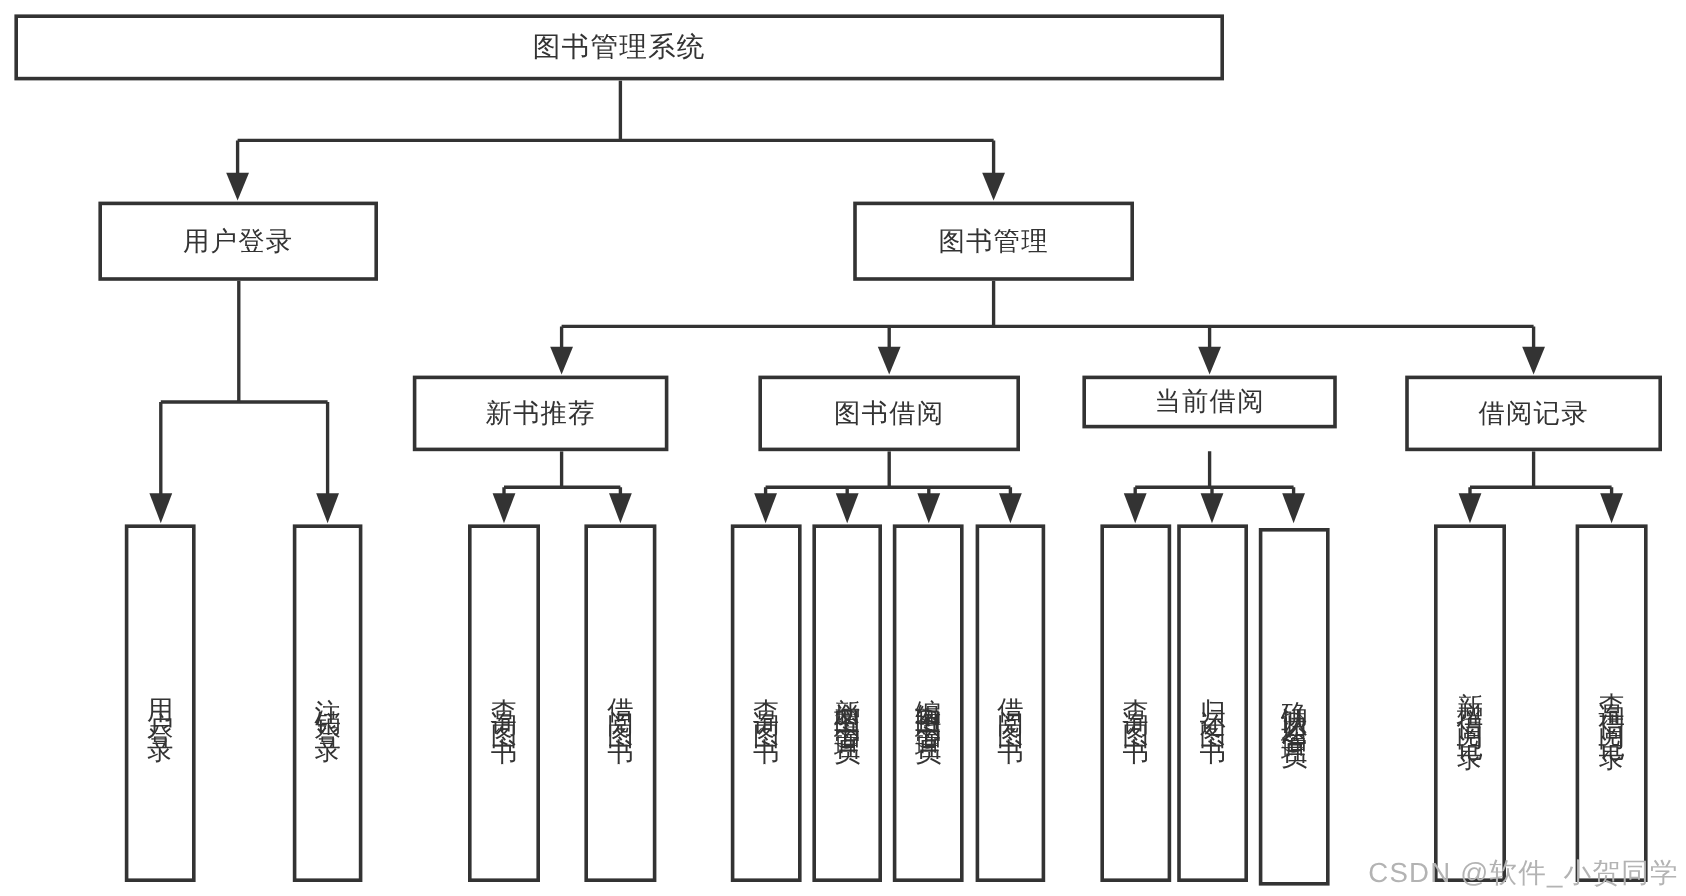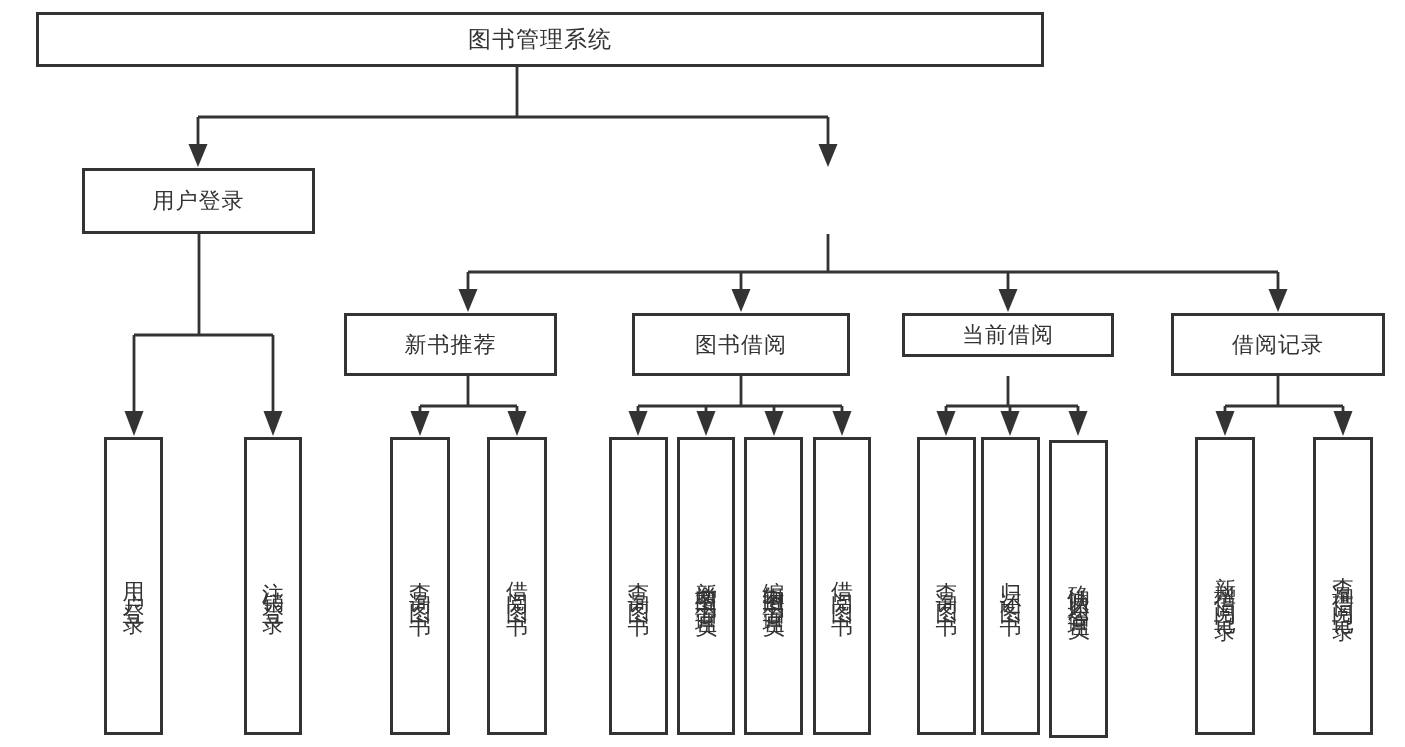--- a/index.html
+++ b/index.html
@@ -14,21 +14,21 @@
   .node{
     position:absolute;
     background:#ffffff;
     border:3px solid #333333;
     box-sizing:border-box;
     display:flex;align-items:center;justify-content:center;
     font-size:22px;
     letter-spacing:1px;
     white-space:nowrap;
   }
-  .root{font-size:23px;margin-left:24px;}
+  .root{font-size:23px;}
   .leaf{
     position:absolute;
     background:#ffffff;
     border:3px solid #333333;
     box-sizing:border-box;
     display:flex;align-items:center;justify-content:center;
     font-size:22px;
     writing-mode:vertical-rl;
     text-orientation:mixed;
   }
@@ -97,20 +97,21 @@
     <g>
       <path d="M1278 376 V406 M1225 406 H1343 M1225 406 V412 M1343 406 V412"></path>
       <polygon points="1215.5,411 1234.5,411 1225,436"></polygon>
       <polygon points="1333.5,411 1352.5,411 1343,436"></polygon>
     </g>
   </svg>
 
   <div class="node root" style="left:12px;top:12px;width:1008px;height:55px;">图书管理系统</div>
 
   <div class="node" style="left:82px;top:168px;width:233px;height:66px;">用户登录</div>
+  <div class="node" style="left:711px;top:168px;width:234px;height:66px;">图书管理</div>
 
   <div class="node" style="left:344px;top:313px;width:213px;height:63px;">新书推荐</div>
   <div class="node" style="left:632px;top:313px;width:218px;height:63px;">图书借阅</div>
   <div class="node" style="left:902px;top:313px;width:212px;height:44px;">当前借阅</div>
   <div class="node" style="left:1171px;top:313px;width:214px;height:63px;">借阅记录</div>
 
   <div class="leaf sp4" style="left:104px;top:437px;width:59px;height:298px;">用户登录</div>
   <div class="leaf sp4" style="left:244px;top:437px;width:58px;height:298px;">注销登录</div>
 
   <div class="leaf sp4" style="left:390px;top:437px;width:60px;height:298px;">查询图书</div>
@@ -121,14 +122,15 @@
   <div class="leaf sp9" style="left:744px;top:437px;width:59px;height:298px;">编辑图书（管理员）</div>
   <div class="leaf sp4" style="left:813px;top:437px;width:58px;height:298px;">借阅图书</div>
 
   <div class="leaf sp4" style="left:917px;top:437px;width:59px;height:298px;">查询图书</div>
   <div class="leaf sp4" style="left:981px;top:437px;width:59px;height:298px;">归还图书</div>
   <div class="leaf sp9" style="left:1049px;top:440px;width:59px;height:298px;">确认归还（管理员）</div>
 
   <div class="leaf sp6" style="left:1195px;top:437px;width:60px;height:298px;">新增借阅记录</div>
   <div class="leaf sp6" style="left:1313px;top:437px;width:60px;height:298px;">查询借阅记录</div>
 
+  <div class="watermark">CSDN @软件_小贺同学</div>
 
 </div>
 
 </body></html>

